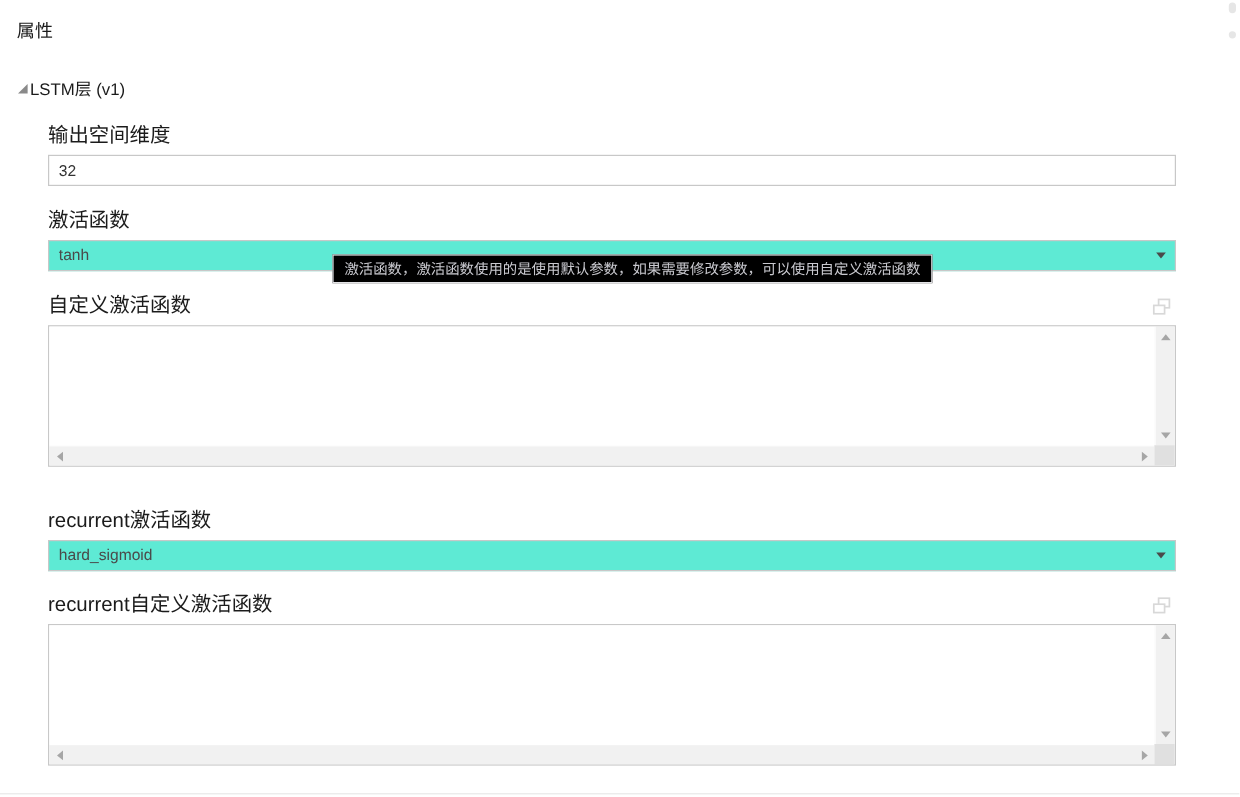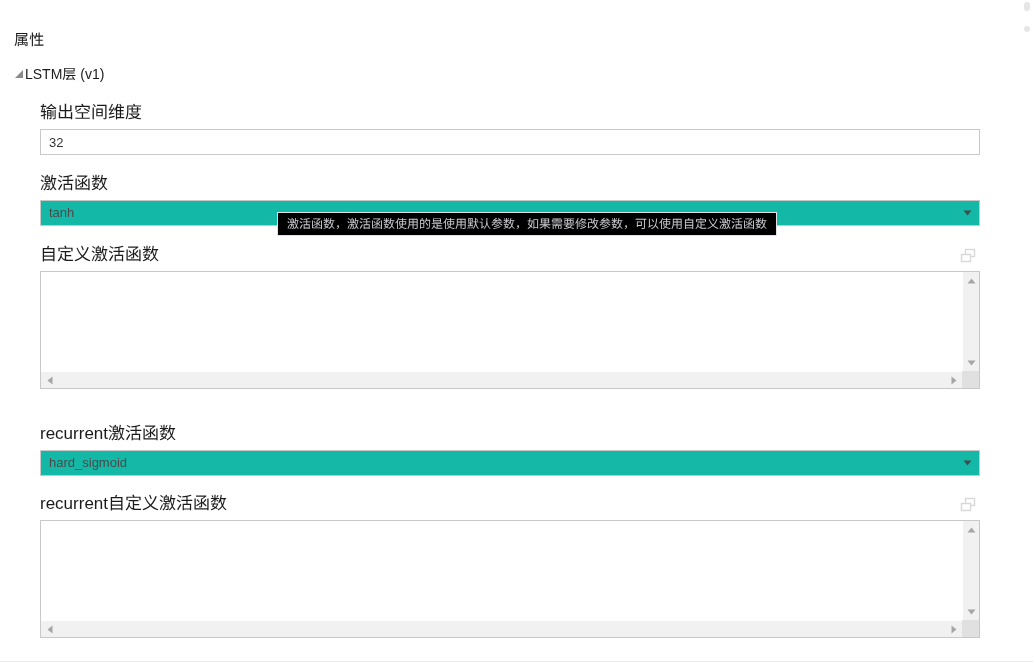--- a/index.html
+++ b/index.html
@@ -15,21 +15,21 @@
     overflow: hidden;
     font-family: "Liberation Sans", "DejaVu Sans", sans-serif;
     color: #323130;
     -webkit-font-smoothing: antialiased;
   }
 
   
   .panel-title {
     position: absolute;
     left: 14px;
-    top: 29px;
+    top: 16px;
     font-size: 15px;
     line-height: 22px;
     color: #1b1b1b;
     font-weight: 400;
     letter-spacing: .2px;
   }
 
   
   .group-header {
     position: absolute;
@@ -104,21 +104,21 @@
   .select-wrap {
     position: relative;
     width: 940px;
     height: 26px;
   }
   .select-box {
     box-sizing: border-box;
     width: 940px;
     height: 26px;
     border: 1px solid #c8c8c8;
-    background: #14b8a6;
+    background: #5eead4;
     font-size: 13px;
     color: #4a4a4a;
     padding: 0 26px 0 8px;
     line-height: 24px;
     white-space: nowrap;
     overflow: hidden;
     text-overflow: ellipsis;
     cursor: default;
   }
   .select-caret {

